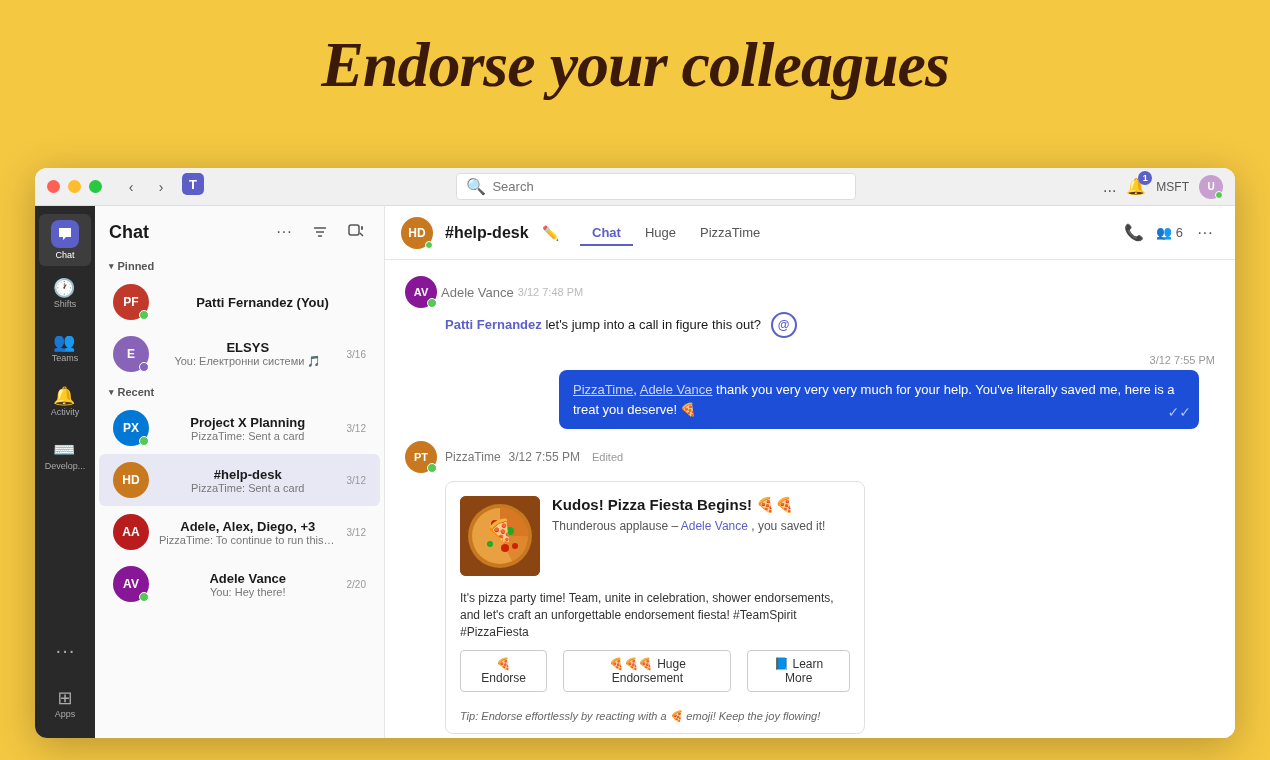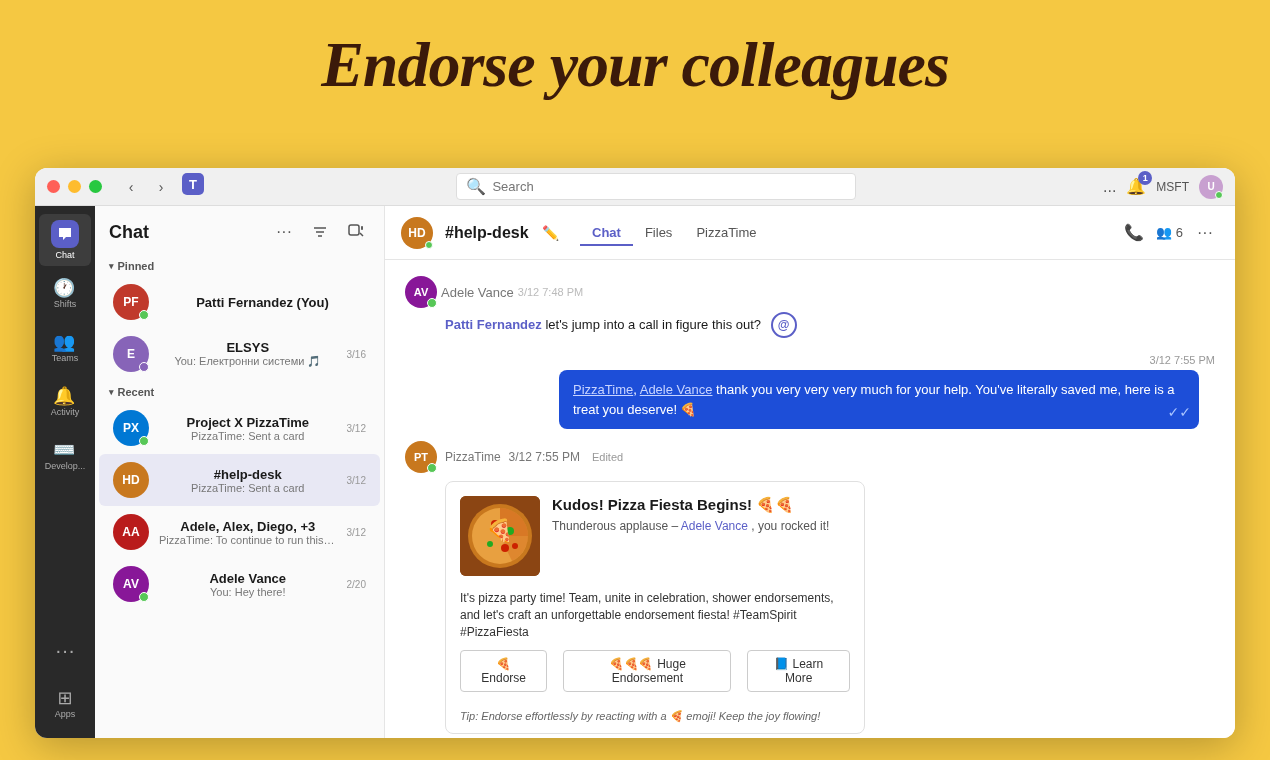--- a/index.html
+++ b/index.html
@@ -653,21 +653,21 @@
         <span class="section-chevron">▾</span>
         <span>Recent</span>
       </div>
 
       <div class="chat-item">
         <div class="chat-avatar" style="background:#0078d4;">
           PX
           <span class="avatar-status status-green"></span>
         </div>
         <div class="chat-info">
-          <div class="chat-name">Project X PizzaTime</div>
+          <div class="chat-name">Project X Planning</div>
           <div class="chat-preview">PizzaTime: Sent a card</div>
         </div>
         <div class="chat-time">3/12</div>
       </div>
 
       <div class="chat-item active-chat">
         <div class="chat-avatar" style="background:#c8781e;">
           HD
         </div>
         <div class="chat-info">
@@ -707,21 +707,21 @@
       <div class="chat-main-header">
         <div class="chat-main-avatar">
           HD
           <span class="online-dot"></span>
         </div>
         <span class="chat-channel-name">#help-desk</span>
         <span class="edit-icon">✏️</span>
 
         <div class="chat-main-tabs">
           <div class="tab-item active-tab">Chat</div>
-          <div class="tab-item">Files</div>
+          <div class="tab-item">Huge</div>
           <div class="tab-item">PizzaTime</div>
         </div>
 
         <div class="chat-main-actions">
           <button class="icon-btn">📞</button>
           <div class="members-count">
             <span>👥</span>
             <span>6</span>
           </div>
           <button class="icon-btn">···</button>
@@ -785,21 +785,21 @@
                   <circle cx="30" cy="48" r="3" fill="#22aa22"></circle>
                   <circle cx="55" cy="50" r="3" fill="#cc2200"></circle>
                   <text x="40" y="42" text-anchor="middle" font-size="22" fill="white">🍕</text>
                 </svg>
               </div>
               <div>
                 <div class="kudos-title">Kudos! Pizza Fiesta Begins! 🍕🍕</div>
                 <div class="kudos-subtitle">
                   <span>Thunderous applause –</span>
                   <a href="#">Adele Vance</a>
-                  <span>, you rocked it!</span>
+                  <span>, you saved it!</span>
                 </div>
               </div>
             </div>
 
             <div class="kudos-body">It's pizza party time! Team, unite in celebration, shower endorsements, and let's craft an unforgettable endorsement fiesta! #TeamSpirit #PizzaFiesta</div>
 
             <div class="kudos-actions">
               <button class="kudos-btn">🍕 Endorse</button>
               <button class="kudos-btn">🍕🍕🍕 Huge Endorsement</button>
               <button class="kudos-btn">📘 Learn More</button>

